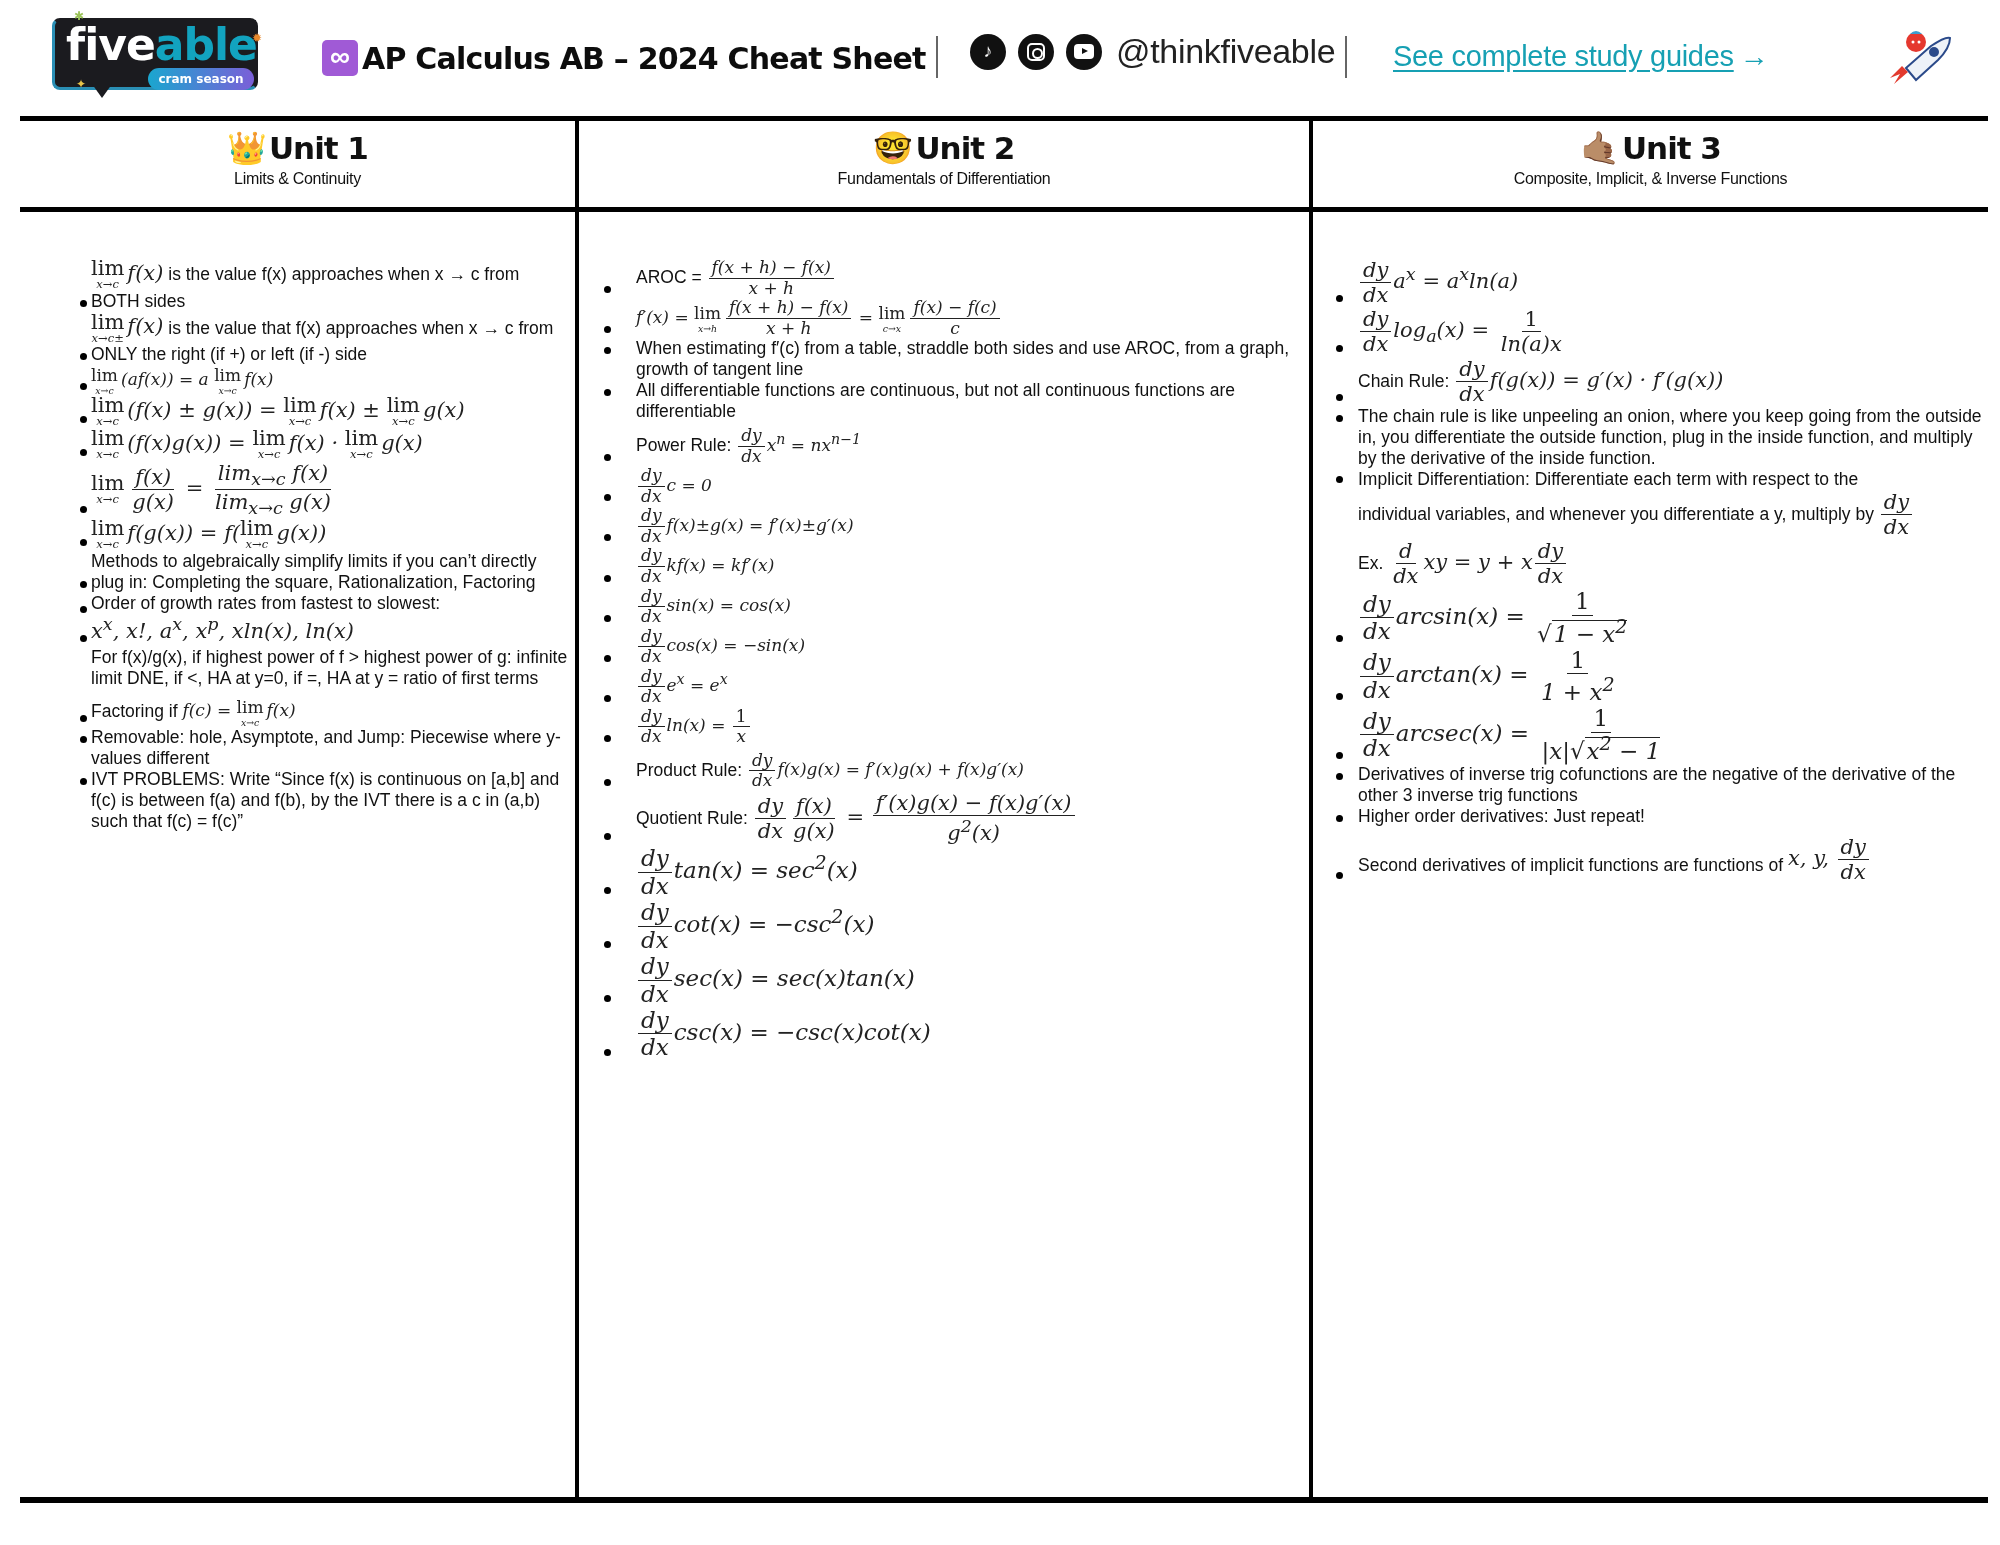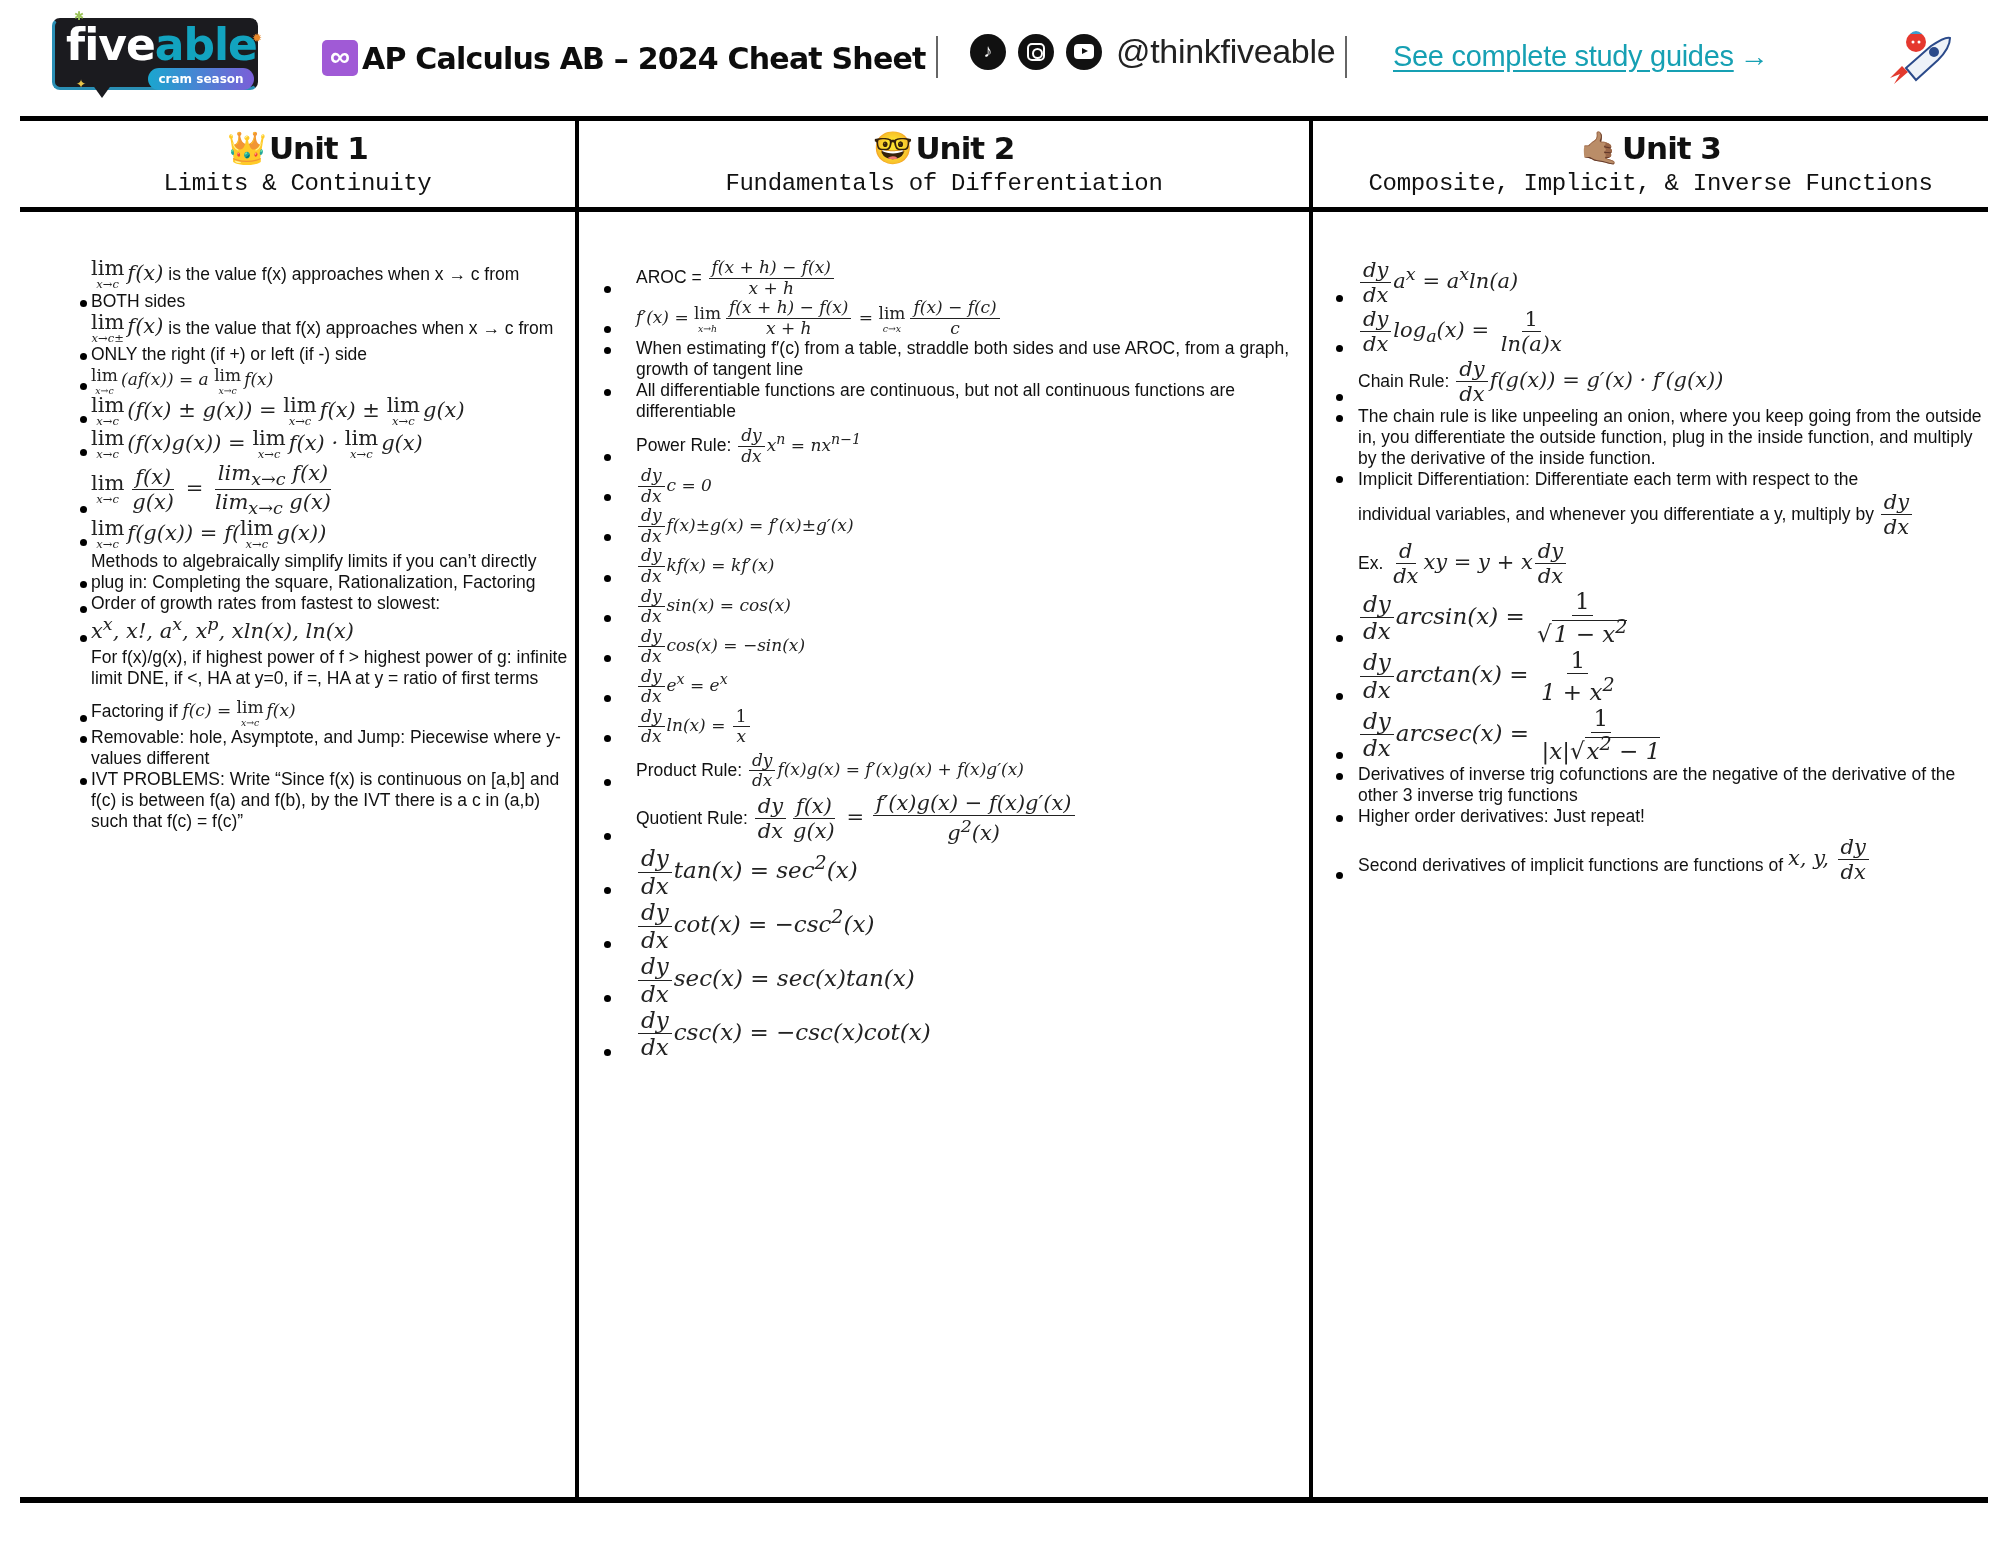--- a/index.html
+++ b/index.html
@@ -50,21 +50,21 @@
   .vl1 { left: 575px; }
   .vl2 { left: 1309px; }
 
   .col-head { position: absolute; top: 124px; height: 82px; text-align: center; }
   .ch1 { left: 20px; width: 555px; }
   .ch2 { left: 579px; width: 730px; }
   .ch3 { left: 1313px; width: 675px; }
   .unit-row { display: flex; justify-content: center; align-items: center; height: 48px; }
   .unit-emoji { font-size: 32px; line-height: 40px; margin-right: 2px; font-family: "DejaVu Sans", sans-serif; }
   .unit-title { font-family: "DejaVu Sans", sans-serif; font-weight: bold; font-size: 31px; letter-spacing: -1px; }
-  .unit-sub { font-family: Liberation Mono, monospace; font-size: 24px; letter-spacing: -0.3px; margin-top: -2px; }
+  .unit-sub { font-family: Liberation Sans, sans-serif; font-size: 16px; letter-spacing: -0.3px; margin-top: -2px; }
 
   
   .col-body { position: absolute; top: 220px; font-size: 17.5px; line-height: 21px; color: #111; margin-top: 38px; }
   .cb1 { left: 80px; width: 490px; }
   .cb2 { left: 598px; width: 700px; }
   .cb3 { left: 1330px; width: 660px; }
 
   .item { position: relative; padding-left: 11px; }
   .cb2 .item, .cb3 .item { padding-left: 38px; }
   .cb3 .item { padding-left: 28px; }

